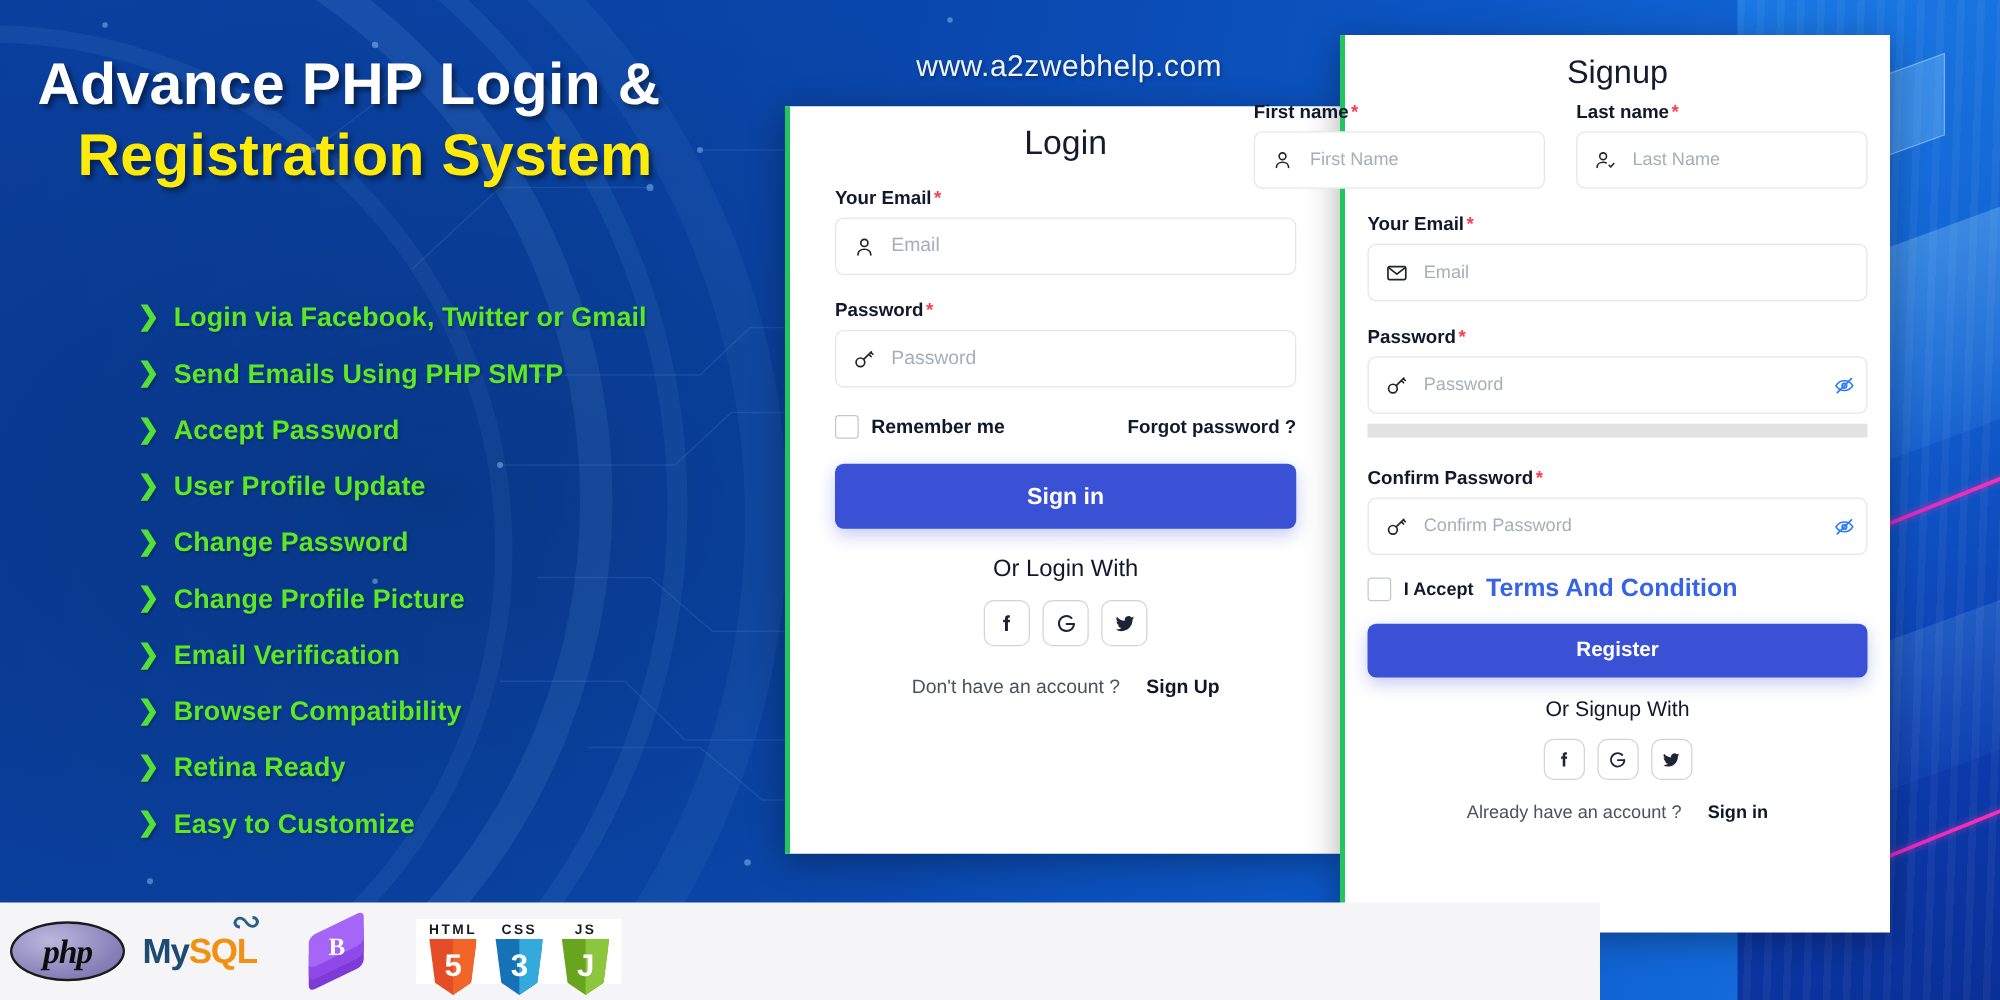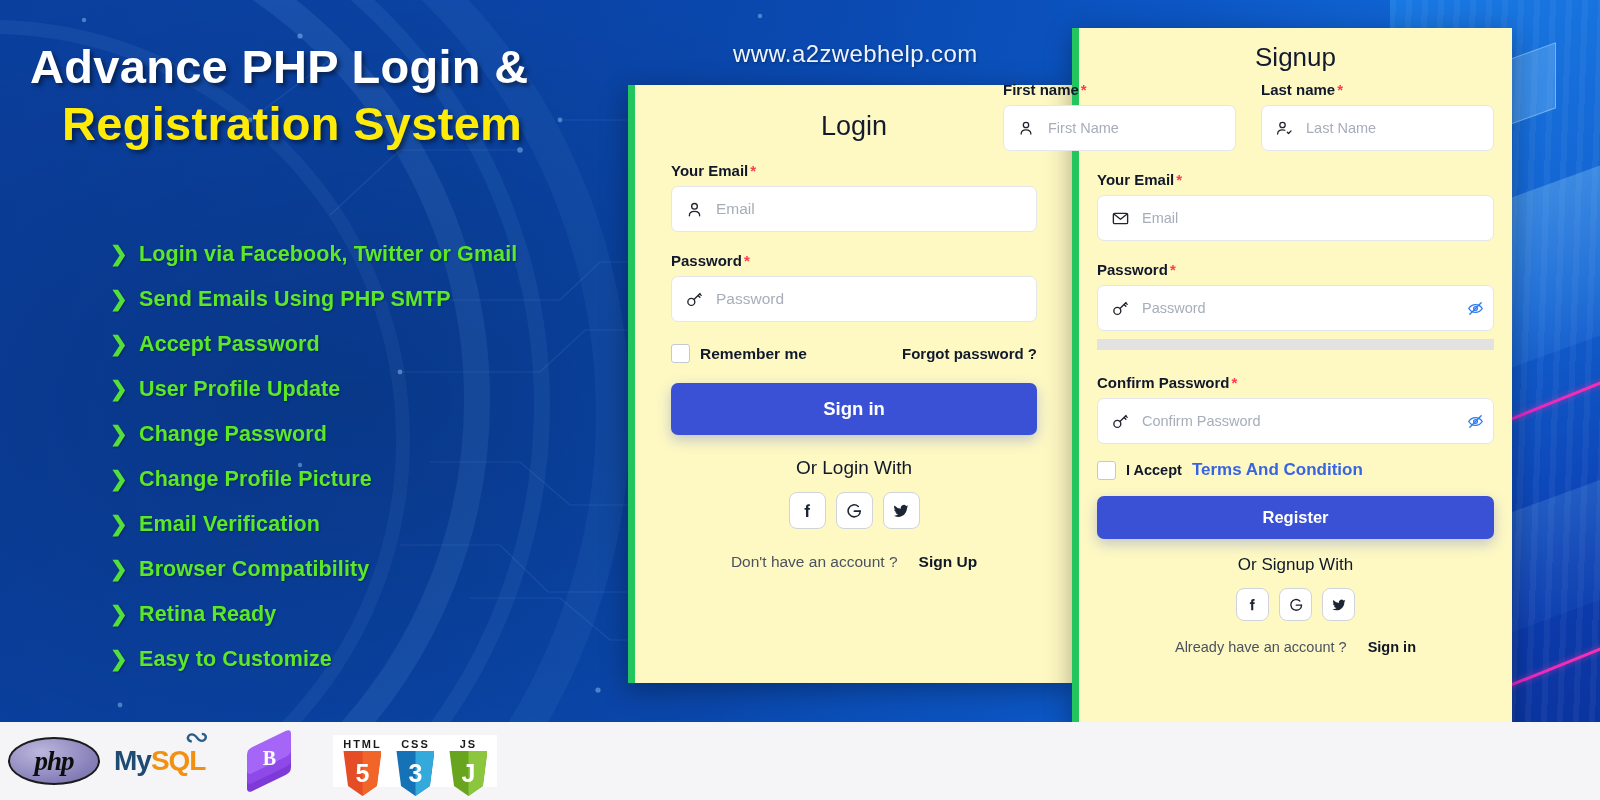--- a/index.html
+++ b/index.html
@@ -113,31 +113,31 @@
   .site-url {
     position: absolute; left: 733px; top: 40px;
     color: #eef4ff; font-size: 24px; font-weight: 400;
     letter-spacing: 0.4px;
     text-shadow: 1px 1px 3px rgba(0,0,0,0.35);
   }
 
   
   .card {
     position: absolute;
-    background: #fef9c3;
-    border-left: 7px solid #22c55e;
+    background: #ffffff;
+    border-left: 4px solid #22c55e;
     box-shadow: 0 6px 26px rgba(0,0,0,0.33);
   }
   #login-card  { left: 628px;  top: 85px;  width: 445px; height: 598px; }
   #signup-card { left: 1072px; top: 28px;  width: 440px; height: 718px; }
 
   .card-title {
     text-align: center;
     font-size: 27px; color: #141b2e; font-weight: 400;
-    padding-top: 26px;
+    padding-top: 14px;
   }
   #signup-card .card-title { padding-top: 14px; font-size: 26px; }
 
   .card-body { padding: 0 36px; }
   #signup-card .card-body { padding: 0 18px; }
 
   .fl {
     font-size: 15px; font-weight: 700; color: #11182b;
     margin-top: 20px; margin-bottom: 7px;
     display: block;
@@ -224,21 +224,21 @@
     font-size: 15.5px; color: #4a525f;
   }
   #signup-card .foot-line { font-size: 14.5px; margin-top: 18px; }
   .foot-line .strongl {
     color: #101828; font-weight: 700; margin-left: 21px; text-decoration: none;
   }
   .tlink { color: #3764e4; font-weight: 700; text-decoration: none; }
 
   
   .techbar {
-    position: absolute; left: 0; bottom: 0; width: 1600px; height: 78px;
+    position: absolute; left: 0; bottom: 0; width: 1280px; height: 78px;
     background: #f5f5f7;
     display: flex; align-items: center; padding-left: 8px; gap: 14px;
   }
   .logo { height: 52px; display: flex; align-items: center; }
   .php-logo {
     width: 92px; height: 48px; border-radius: 50%;
     background: radial-gradient(ellipse at 35% 30%, #bcb7dd, #8d86bd 60%, #6e68a4 100%);
     border: 2px solid #1b1b1b;
     display: flex; align-items: center; justify-content: center;
     font-family: "Liberation Serif", serif;
@@ -561,21 +561,21 @@
               <path d="M2.5 12S6 6.5 12 6.5 21.5 12 21.5 12 18 17.5 12 17.5 2.5 12 2.5 12z"></path>
               <circle cx="12" cy="12" r="2.6"></circle>
               <path d="M4 20L20 4"></path>
             </svg>
         </span>
       </div>
 
       <div class="cbwrap" style="margin-top:16px">
         <span class="cbox"></span>
         <span class="cblabel" style="font-size:14.5px">I Accept</span>
-        <a href="#" class="tlink" style="font-size:17px">Terms And Condition</a>
+        <a href="#" class="tlink" style="font-size:20px">Terms And Condition</a>
       </div>
 
       <button class="btn-primary">Register</button>
 
       <div class="or-text">Or Signup With</div>
 
       <div class="socials">
         <div class="soc">
           <svg width="15" height="15" viewBox="0 0 24 24" fill="currentColor">
               <path d="M15.2 8.3h-2V6.9c0-.7.2-1.1 1.1-1.1h1V3.1c-.3 0-1.1-.1-2-.1-2.1 0-3.4 1.2-3.4 3.5v1.8H7.8v2.8h2.1V21h3.3v-9.9h2.1l.3-2.8z"></path>

